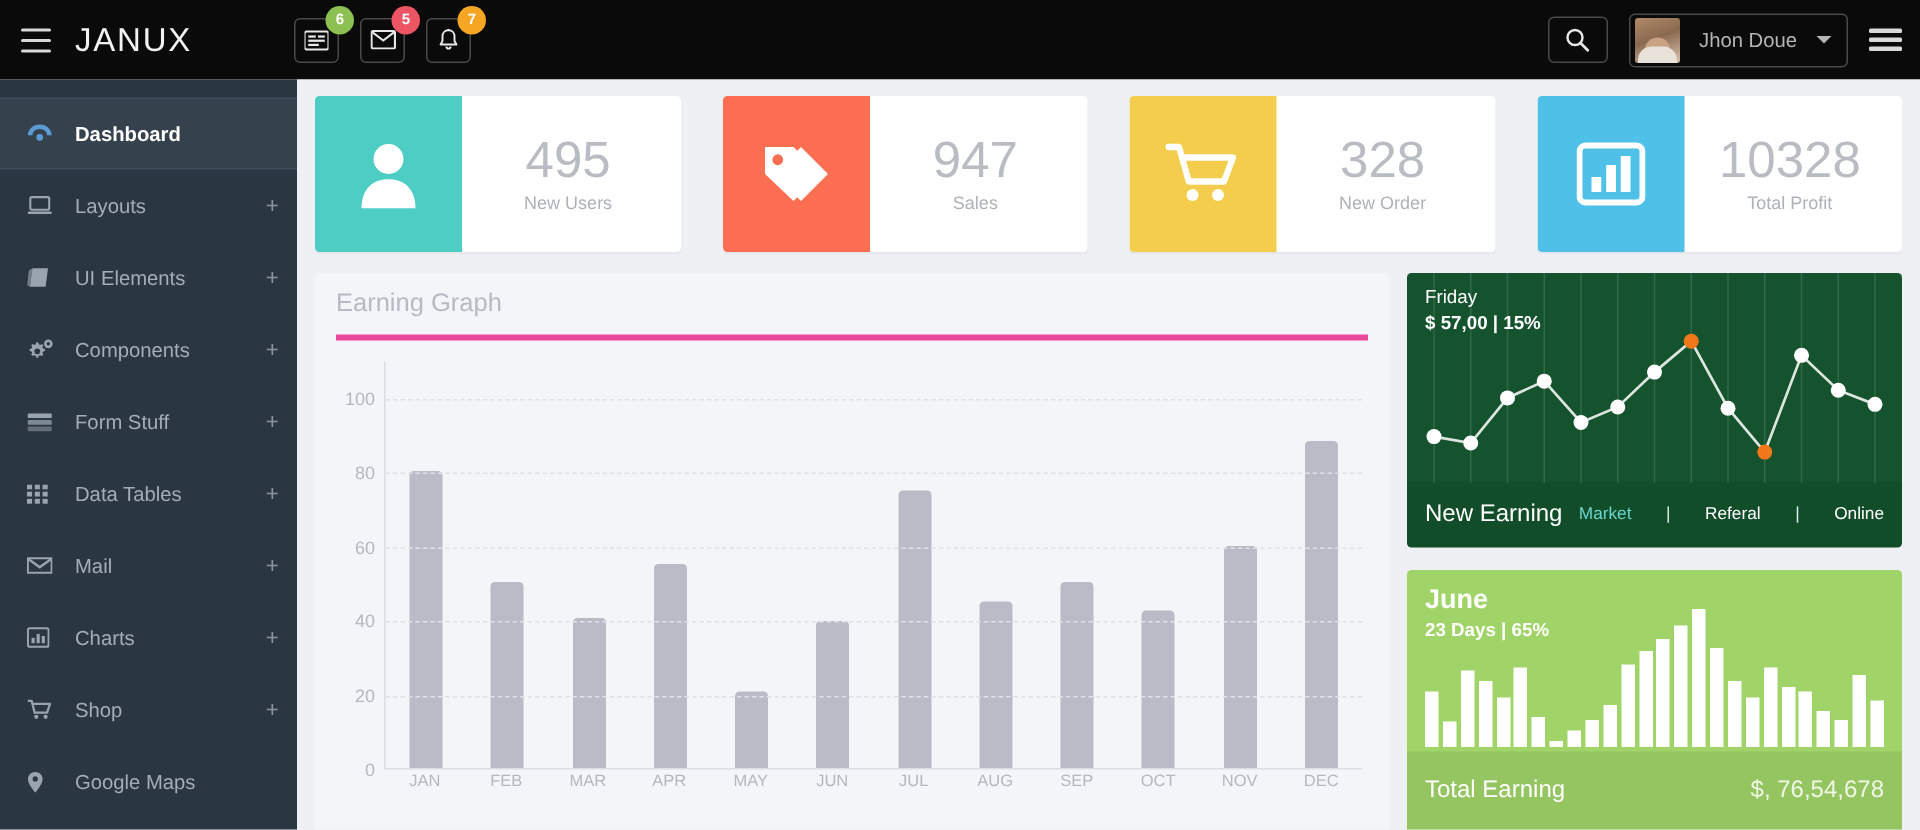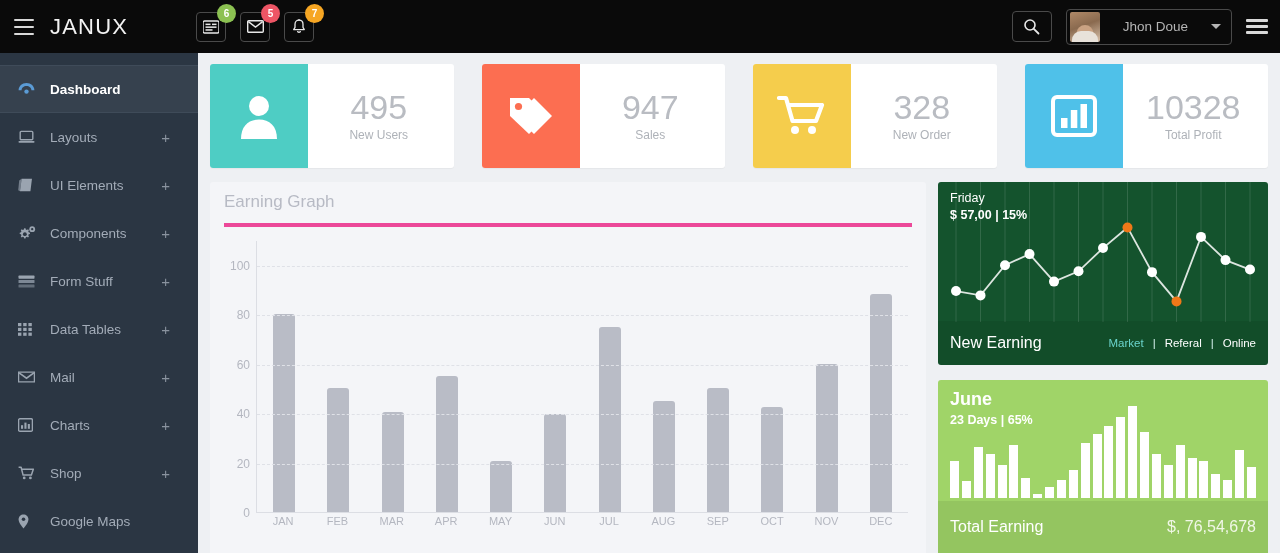--- a/index.html
+++ b/index.html
@@ -47,21 +47,21 @@
     gap: 14px; padding-right: 12px;
   }
   .search-btn {
     width: 40px; height: 31px; border: 1px solid #4a4a4a; border-radius: 4px;
     display: flex; align-items: center; justify-content: center; cursor: pointer;
     background: transparent;
   }
   .user-box {
     height: 36px; border: 1px solid #4a4a4a; border-radius: 4px;
     display: flex; align-items: center; padding: 0 10px 0 3px;
-    gap: 23px; cursor: pointer;
+    gap: 13px; cursor: pointer;
   }
   .avatar {
     width: 30px; height: 30px; border-radius: 2px;
     background: linear-gradient(160deg,#b08968 0%,#8a6a4f 45%,#d9c3ad 100%);
     position: relative; overflow: hidden;
   }
   .avatar::after {
     content: ""; position: absolute; left: 50%; top: 46%;
     transform: translateX(-50%);
     width: 17px; height: 17px; border-radius: 50% 50% 45% 45%;
@@ -86,21 +86,21 @@
 
   
   .sidebar {
     position: absolute; top: 53px; left: 0;
     width: 198px; height: 500px;
     background: #2b3643;
     padding-top: 12px;
   }
   .nav-item {
     display: flex; align-items: center;
-    height: 48px; padding: 0 28px 0 18px;
+    height: 48px; padding: 0 12px 0 18px;
     color: #a3acb8; font-size: 13.5px; cursor: pointer;
     position: relative;
   }
   .nav-item.active {
     background: #36414e;
     border-top: 1px solid #3f4b59;
     border-bottom: 1px solid #3f4b59;
     color: #ffffff; font-weight: bold;
   }
   .nav-icon {
@@ -185,21 +185,21 @@
   .earning-head { padding: 9px 12px 0 12px; color: #fff; }
   .earning-day { font-size: 12.5px; }
   .earning-amt { font-size: 12.5px; font-weight: bold; margin-top: 3px; }
   .line-chart { position: absolute; left: 0; right: 0; top: 0; height: 140px; }
   .earning-foot {
     position: absolute; bottom: 0; left: 0; right: 0; height: 44px;
     background: rgba(0,0,0,0.07);
     display: flex; align-items: center; padding: 0 12px;
   }
   .earning-foot-title { color: #fff; font-size: 16px; font-weight: 300; }
-  .legend { margin-left: auto; display: flex; align-items: center; gap: 9px; font-size: 11.5px; text-align: right; }
+  .legend { margin-left: auto; display: flex; align-items: center; gap: 23px; font-size: 11.5px; text-align: right; }
   .legend span { color: #fff; cursor: pointer; }
   .legend span.muted { color: #6ad3cb; }
   .legend .sep { color: #d8f3f1; }
 
   .total-card {
     position: absolute; left: 740px; top: 327px;
     width: 330px; height: 173px;
     background: #a0d468; border-radius: 3px 3px 0 0; overflow: hidden;
   }
   .total-head { padding: 9px 12px 0 12px; color: #fff; }

